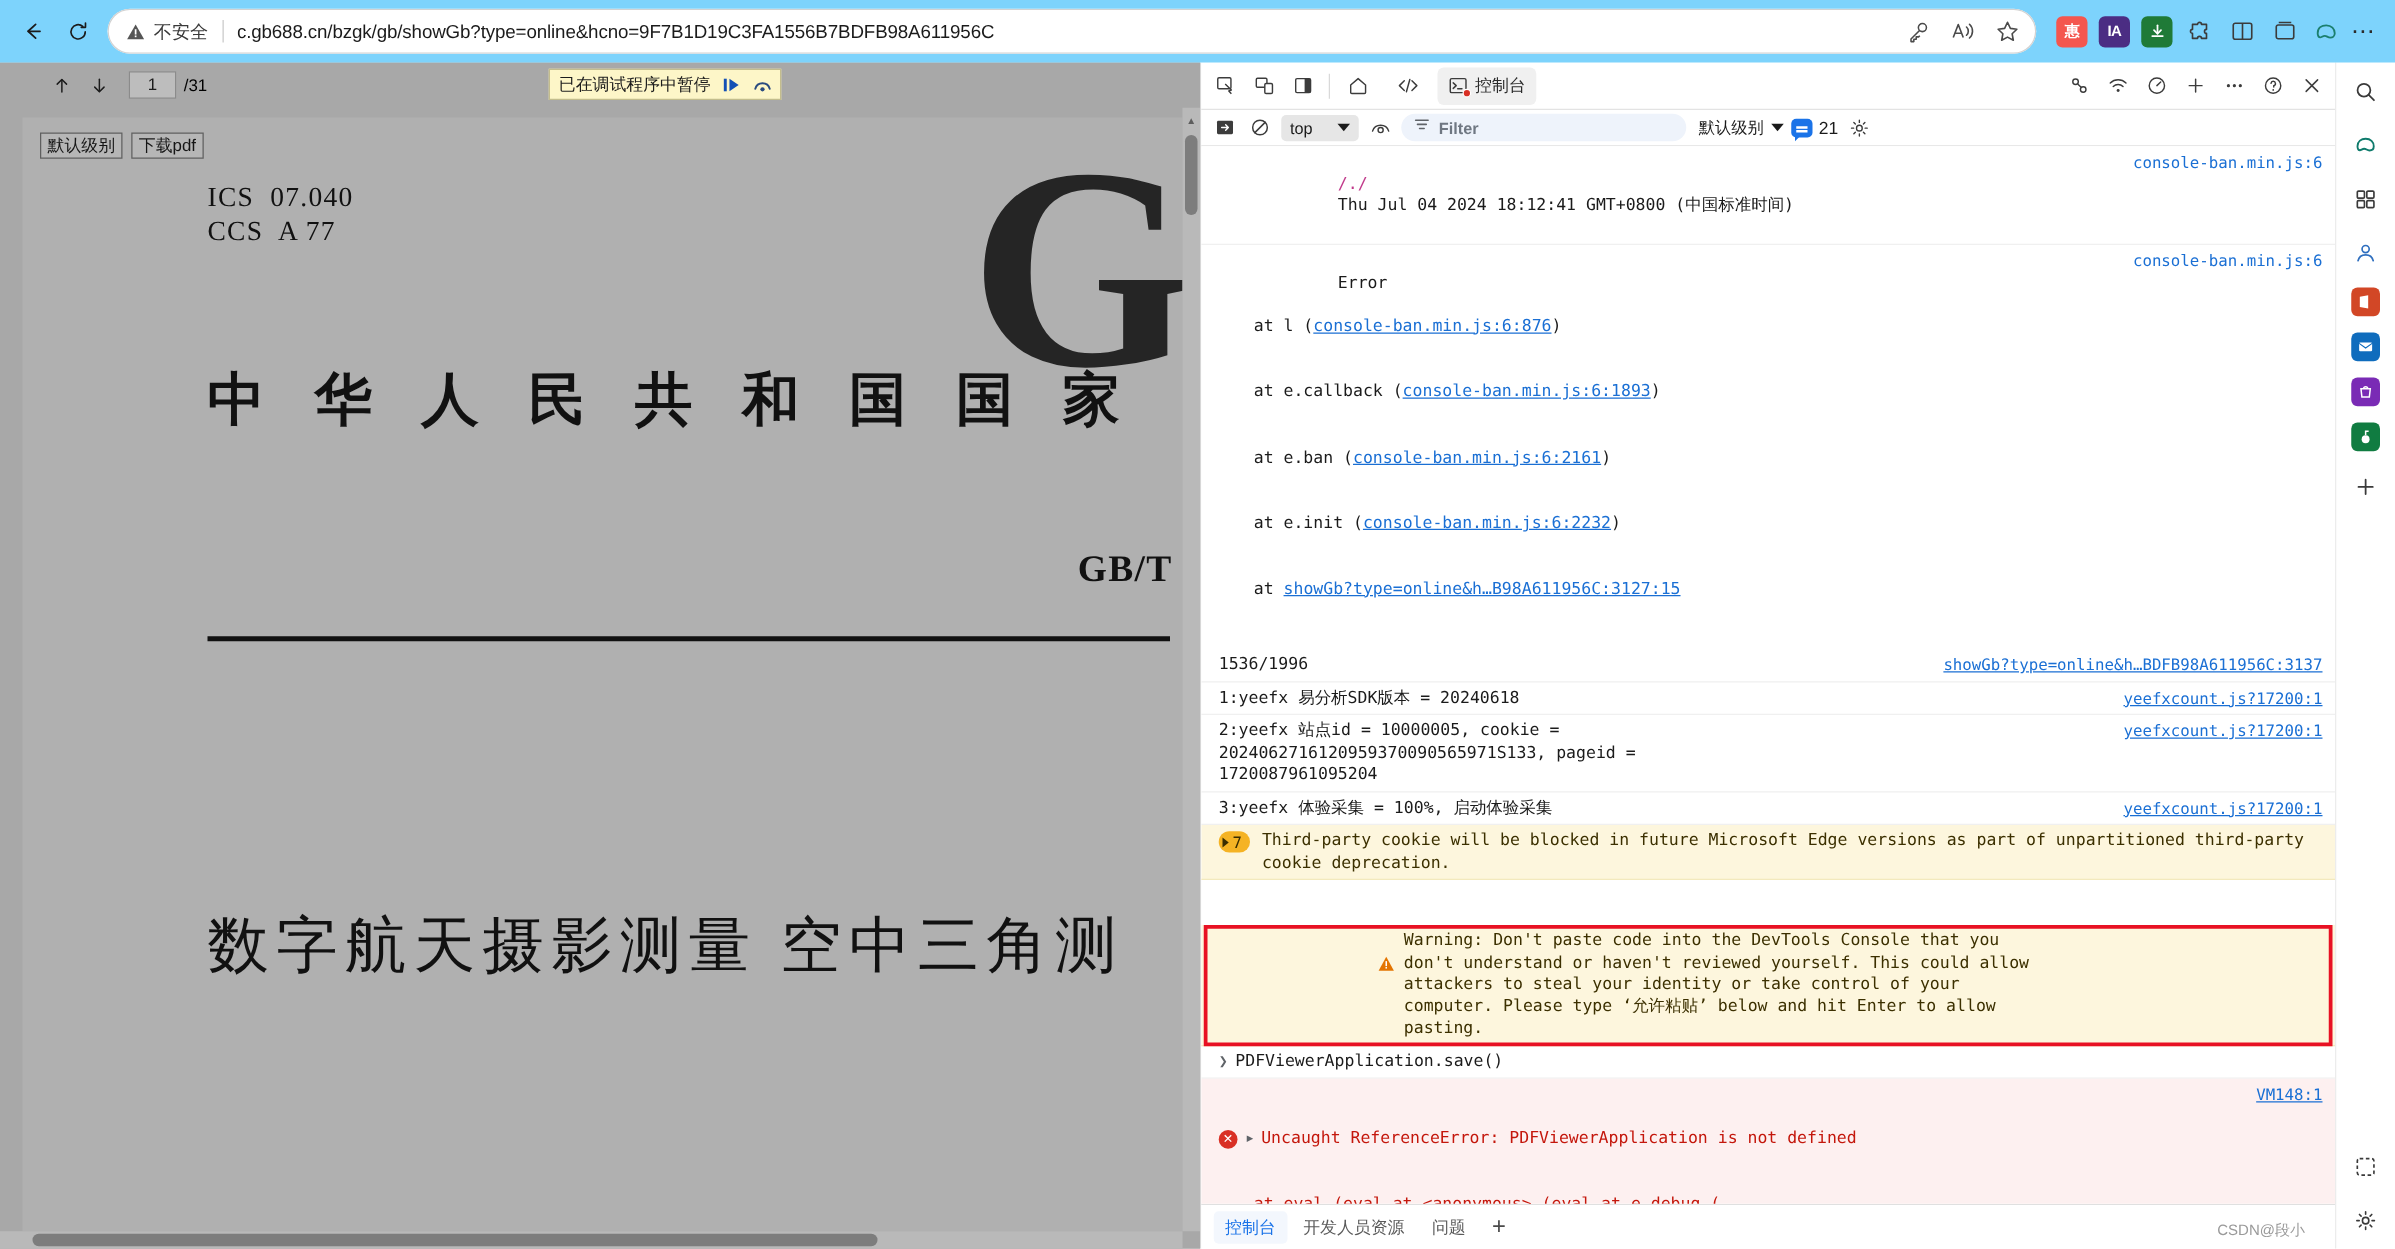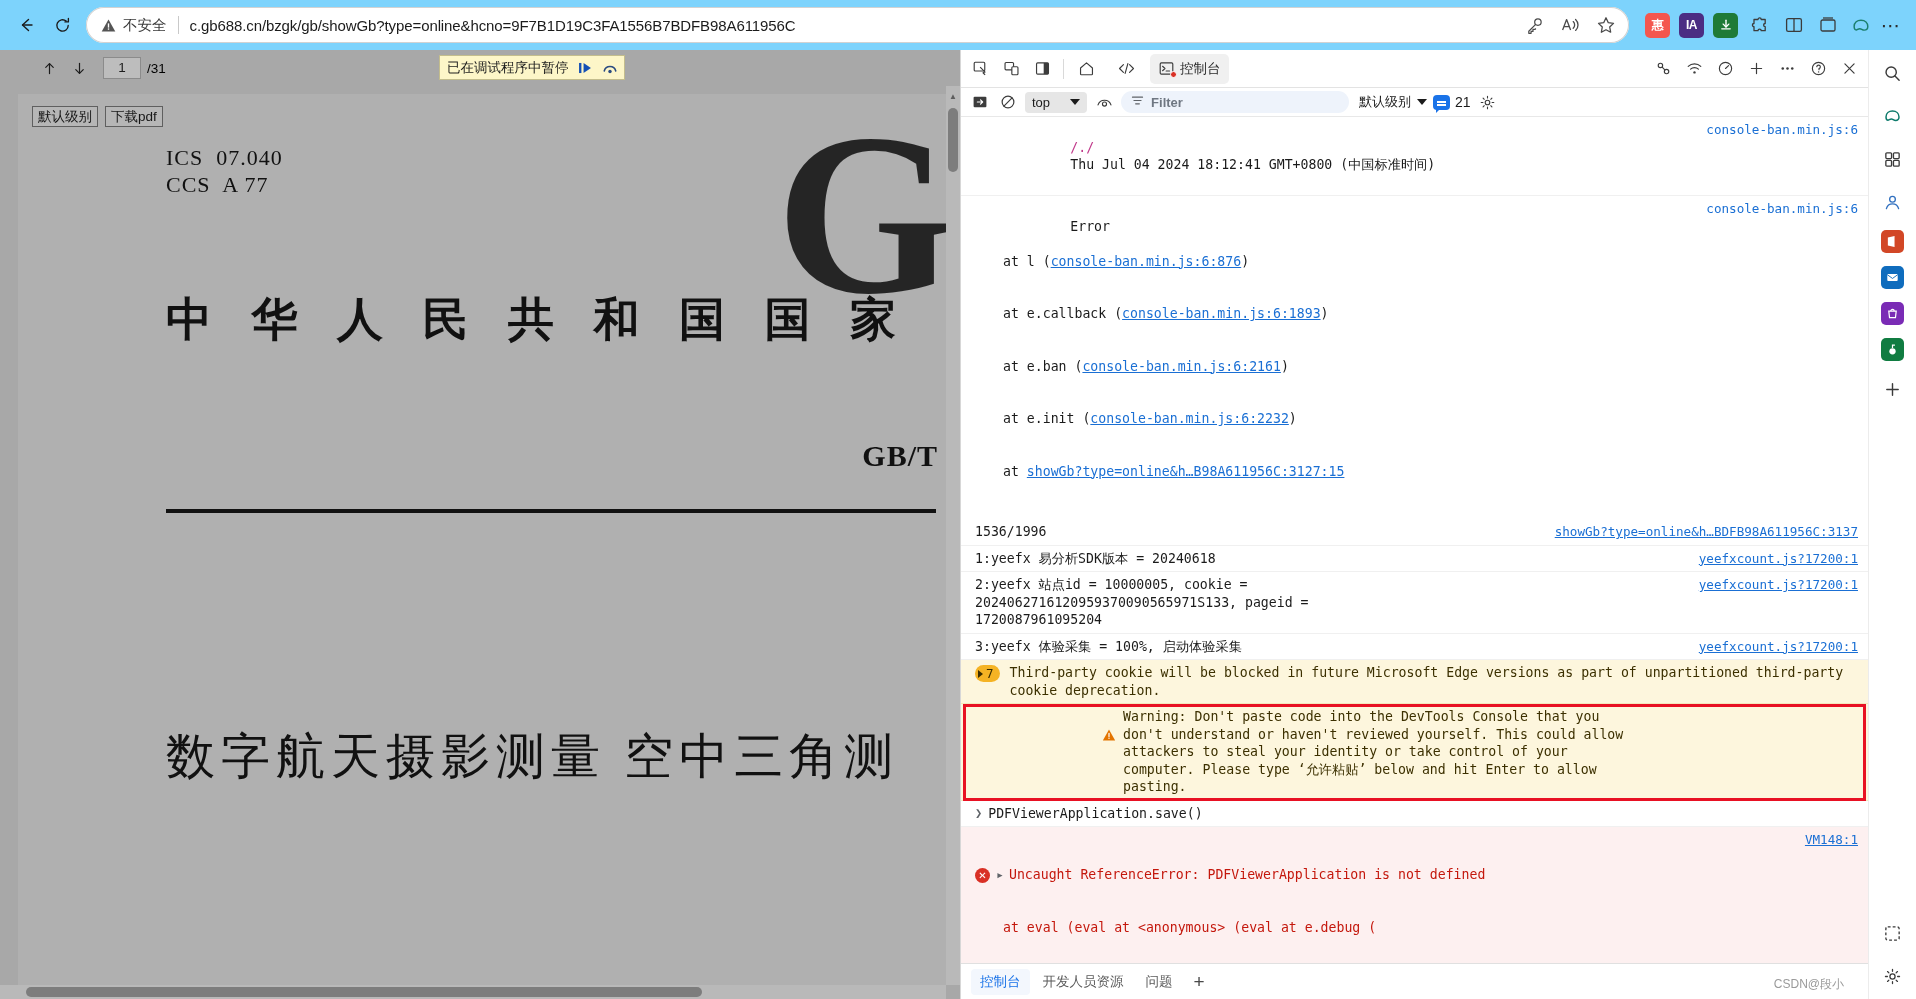--- a/index.html
+++ b/index.html
@@ -616,21 +616,21 @@
           <div class="log-main flexrow" style="color:#3c3000;">
             <span class="badge-grp">
               <span class="tri-r"></span>
               <span>7</span>
             </span>
             <span>Third-party cookie will be blocked in future Microsoft Edge versions as part of unpartitioned third-party cookie deprecation.</span>
           </div>
         </div>
 
         <div class="selfxss-wrap">
-          <div class="log-row row-warn-yellow" style="min-height:88px; align-items:flex-start;">
+          <div class="log-row row-warn-yellow" style="min-height:88px; align-items:flex-start;margin-top:36px;">
             <div class="log-main flexrow" style="color:#3c3000;">
               <span class="warn-tri">
                 <svg width="14" height="14" viewBox="0 0 16 16">
                     <path d="M8 1.6 L15 14.4 H1 Z" fill="#e37400"></path>
                     <rect x="7.3" y="5.6" width="1.4" height="4.6" fill="#fff"></rect>
                     <rect x="7.3" y="11" width="1.4" height="1.4" fill="#fff"></rect>
                   </svg>
               </span>
               <span style="max-width:520px; display:block;">Warning: Don't paste code into the DevTools Console that you don't understand or haven't reviewed yourself. This could allow attackers to steal your identity or take control of your computer. Please type ‘允许粘贴’ below and hit Enter to allow pasting.</span>
             </div>

